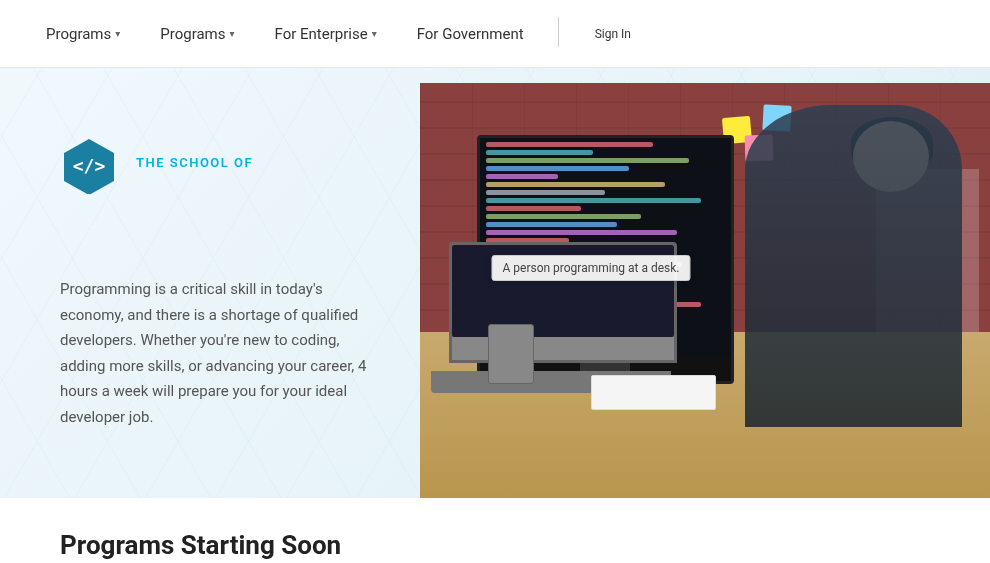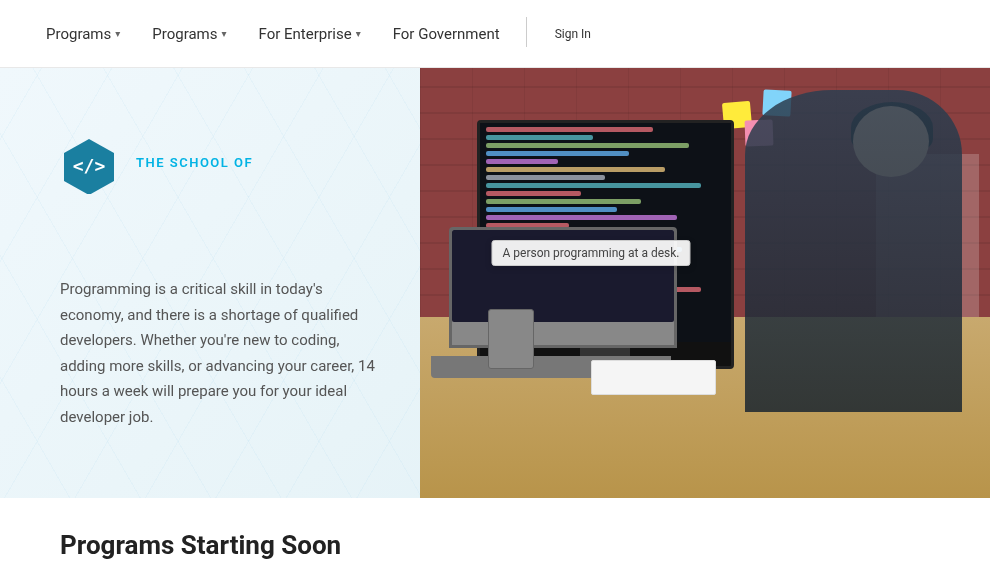--- a/index.html
+++ b/index.html
@@ -29,21 +29,21 @@
       height: 36px;
     }
     .logo-text {
       font-size: 18px;
       font-weight: 700;
       letter-spacing: 2px;
       color: #333;
     }
     .nav-links {
       display: flex;
-      gap: 4px;
+      gap: 12px;
     }
     .nav-item {
       display: flex;
       align-items: center;
       gap: 4px;
       padding: 8px 14px;
       font-size: 15px;
       color: #333;
       cursor: pointer;
       white-space: nowrap;
@@ -159,20 +159,21 @@
       overflow: hidden;
     }
     
     .photo-scene {
       width: 100%;
       height: 100%;
       background:
         linear-gradient(180deg, #8B4513 0%, #A0522D 30%, #CD853F 60%, #D2691E 100%);
       position: relative;
       overflow: hidden;
+      margin-top: 15px;
     }
     
     .brick-wall {
       position: absolute;
       top: 0; left: 0; right: 0;
       height: 65%;
       background:
         repeating-linear-gradient(
           0deg,
           rgba(0,0,0,0.08) 0px, rgba(0,0,0,0.08) 2px,
@@ -396,21 +397,21 @@
         <polygon points="29,3 54,17 54,45 29,59 4,45 4,17" fill="#1a7fa0"></polygon>
         <text x="50%" y="54%" dominant-baseline="middle" text-anchor="middle" font-family="monospace" font-size="18" font-weight="bold" fill="white">&lt;/&gt;</text>
       </svg>
       <div>
         <div class="school-of-label">THE SCHOOL OF</div>
       </div>
     </div>
     <h1 class="hero-title">
       <br>
     </h1>
-    <p class="hero-description">Programming is a critical skill in today's economy, and there is a shortage of qualified developers. Whether you're new to coding, adding more skills, or advancing your career, 14 hours a week will prepare you for your ideal developer job.</p>
+    <p class="hero-description">Programming is a critical skill in today's economy, and there is a shortage of qualified developers. Whether you're new to coding, adding more skills, or advancing your career, 4 hours a week will prepare you for your ideal developer job.</p>
   </div>
 
   <div class="hero-right">
 
     <div class="photo-scene">
 
       <div class="brick-wall"></div>
 
       <div class="shelf"></div>
 

